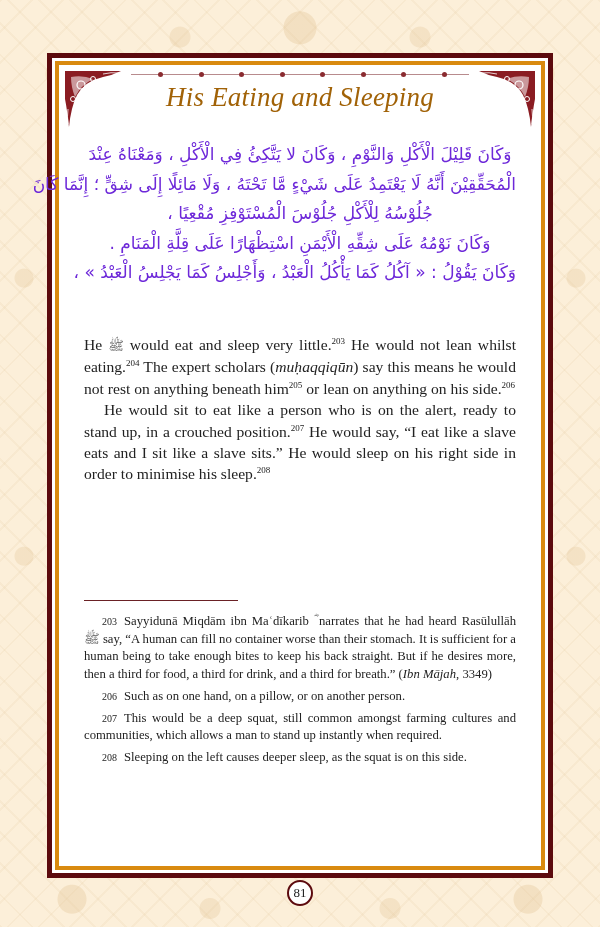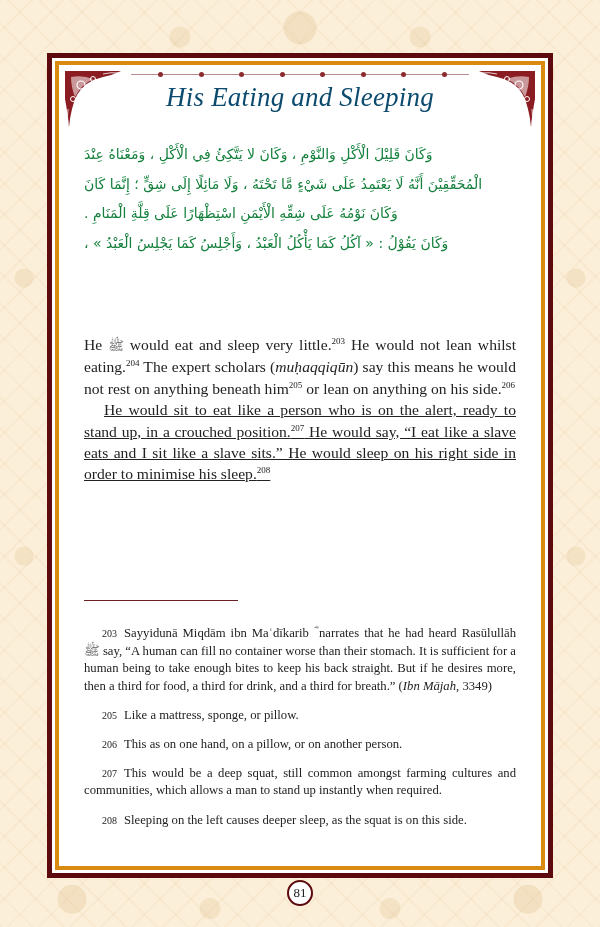--- a/index.html
+++ b/index.html
@@ -43,48 +43,48 @@
   .top-dots {
     position: absolute; top: 9px; left: 72px; right: 72px; height: 4px;
     border-top: 1px solid #b88b8d;
   }
   .top-dots span {
     position: absolute; top: -3px; width: 5px; height: 5px; border-radius: 50%;
     background: #8a2b30;
   }
   .title {
     position: absolute; left: 0; right: 0; top: 82px; text-align: center;
-    font-style: italic; font-size: 27px; color: #0c4a6e; line-height: 30px;
+    font-style: italic; font-size: 27px; color: #a16207; line-height: 30px;
     letter-spacing: 0.2px;
   }
   .arabic {
     position: absolute; left: 84px; width: 432px; top: 140px;
-    direction: rtl; text-align: left;
+    direction: rtl; text-align: center;
     font-family: "DejaVu Sans", sans-serif;
-    color: #15803d; font-size: 14px; line-height: 29.5px;
+    color: #6d28d9; font-size: 17px; line-height: 29.5px;
   }
   .arabic div { white-space: nowrap; }
   .body-text {
     position: absolute; left: 84px; width: 432px; top: 334px;
     font-size: 15.6px; line-height: 21.4px; color: #222;
     text-align: justify;
   }
   .body-text p { margin: 0; }
-  .body-text p.indent { text-indent: 20px; text-decoration: underline; }
+  .body-text p.indent { text-indent: 20px; }
   sup { font-size: 9px; line-height: 0; vertical-align: 6px; }
   .honorific { color: #555; font-size: 13px; }
   .fn-rule {
     position: absolute; left: 84px; top: 600px; width: 154px; height: 0;
     border-top: 1.5px solid #6a2125;
   }
   .footnotes {
     position: absolute; left: 84px; width: 432px; top: 612px;
     font-size: 12.7px; line-height: 17.2px; color: #222; text-align: justify;
   }
-  .footnotes .fn { margin: 12px 0 5px 0; text-indent: 18px; }
+  .footnotes .fn { margin: 0 0 5px 0; text-indent: 18px; }
   .fn-num { font-size: 10px; margin-right: 7px; }
   .page-num {
     position: absolute; left: 287px; top: 880px; width: 26px; height: 26px;
     box-sizing: border-box; border: 2px solid #5c0a0e; border-radius: 50%;
     background: #fff; text-align: center; font-size: 13px; line-height: 22px;
     color: #222;
   }
 </style>
 </head>
 <body>
@@ -122,32 +122,32 @@
         <span style="left:92%"></span>
     </div>
   </div>
 </div>
 
 <div class="title">His Eating and Sleeping</div>
 
 <div class="arabic">
   <div>وَكَانَ قَلِيْلَ الْأَكْلِ وَالنَّوْمِ ، وَكَانَ لا يَتَّكِئُ فِي الْأَكْلِ ، وَمَعْنَاهُ عِنْدَ</div>
   <div>الْمُحَقِّقِيْنَ أَنَّهُ لَا يَعْتَمِدُ عَلَى شَيْءٍ مَّا تَحْتَهُ ، وَلَا مَائِلًا إِلَى شِقٍّ ؛ إِنَّمَا كَانَ</div>
+  <div>جُلُوْسُهُ لِلْأَكْلِ جُلُوْسَ الْمُسْتَوْفِزِ مُقْعِيًا ،</div>
   <div>وَكَانَ نَوْمُهُ عَلَى شِقِّهِ الْأَيْمَنِ اسْتِظْهَارًا عَلَى قِلَّةِ الْمَنَامِ .</div>
   <div>وَكَانَ يَقُوْلُ : « آكُلُ كَمَا يَأْكُلُ الْعَبْدُ ، وَأَجْلِسُ كَمَا يَجْلِسُ الْعَبْدُ » ،</div>
 </div>
 
 <div class="body-text">
   <p><span>He</span> <span class="honorific">ﷺ</span> <span>would eat and sleep very little.</span><sup>203</sup><span> He would not lean whilst eating.</span><sup>204</sup><span> The expert scholars (</span><i>muḥaqqiqūn</i><span>) say this means he would not rest on anything beneath him</span><sup>205</sup><span> or lean on anything on his side.</span><sup>206</sup></p>
   <p class="indent"><span>He would sit to eat like a person who is on the alert, ready to stand up, in a crouched position.</span><sup>207</sup><span> He would say, “I eat like a slave eats and I sit like a slave sits.” He would sleep on his right side in order to minimise his sleep.</span><sup>208</sup></p>
 </div>
 
 <div class="fn-rule"></div>
 
 <div class="footnotes">
   <p class="fn"><span class="fn-num">203</span><span>Sayyidunā Miqdām ibn Maʿdīkarib</span> <span class="honorific">ؓ</span><span> narrates that he had heard Rasūlullāh </span><span class="honorific">ﷺ</span><span> say, “A human can fill no container worse than their stomach. It is sufficient for a human being to take enough bites to keep his back straight. But if he desires more, then a third for food, a third for drink, and a third for breath.” (</span><i>Ibn Mājah</i><span>, 3349)</span></p>
-  <p class="fn"><span class="fn-num">205</span><span>Like a mattress, sponge, or pillow.</span></p>
-  <p class="fn"><span class="fn-num">206</span><span>This as on one hand, on a pillow, or on another person.</span></p>
+  <p class="fn"><span class="fn-num">206</span><span>Such as on one hand, on a pillow, or on another person.</span></p>
   <p class="fn"><span class="fn-num">207</span><span>This would be a deep squat, still common amongst farming cultures and communities, which allows a man to stand up instantly when required.</span></p>
   <p class="fn"><span class="fn-num">208</span><span>Sleeping on the left causes deeper sleep, as the squat is on this side.</span></p>
 </div>
 
 <div class="page-num">81</div>
 
 </body></html>

